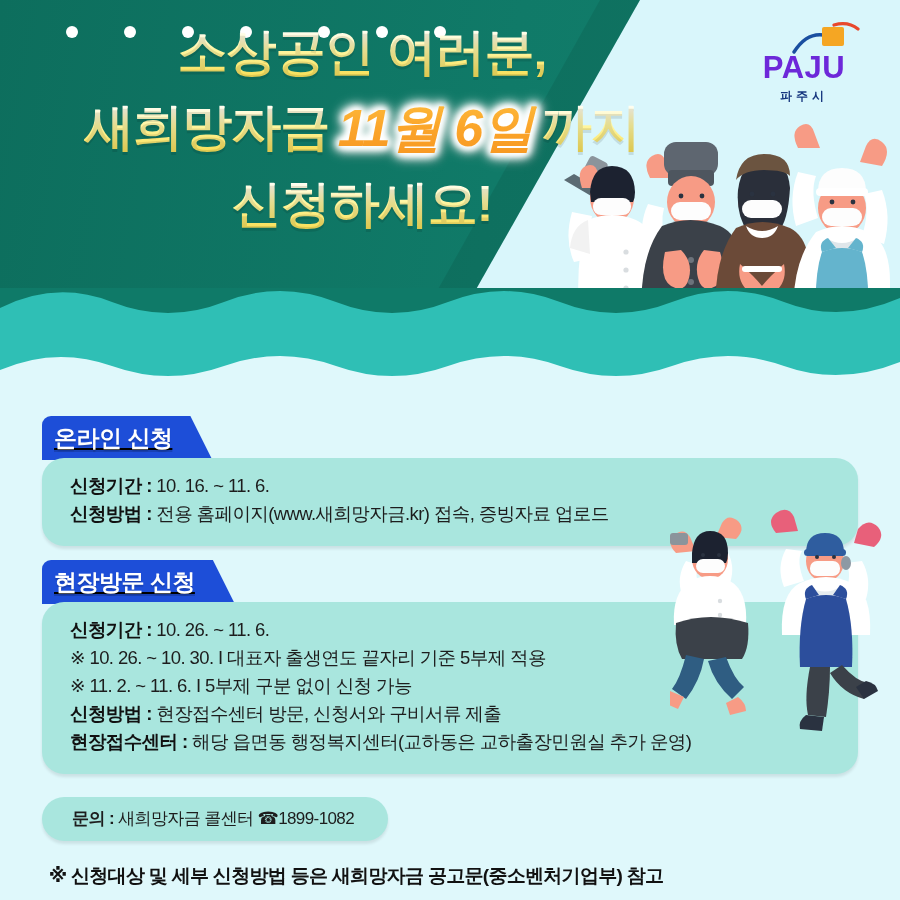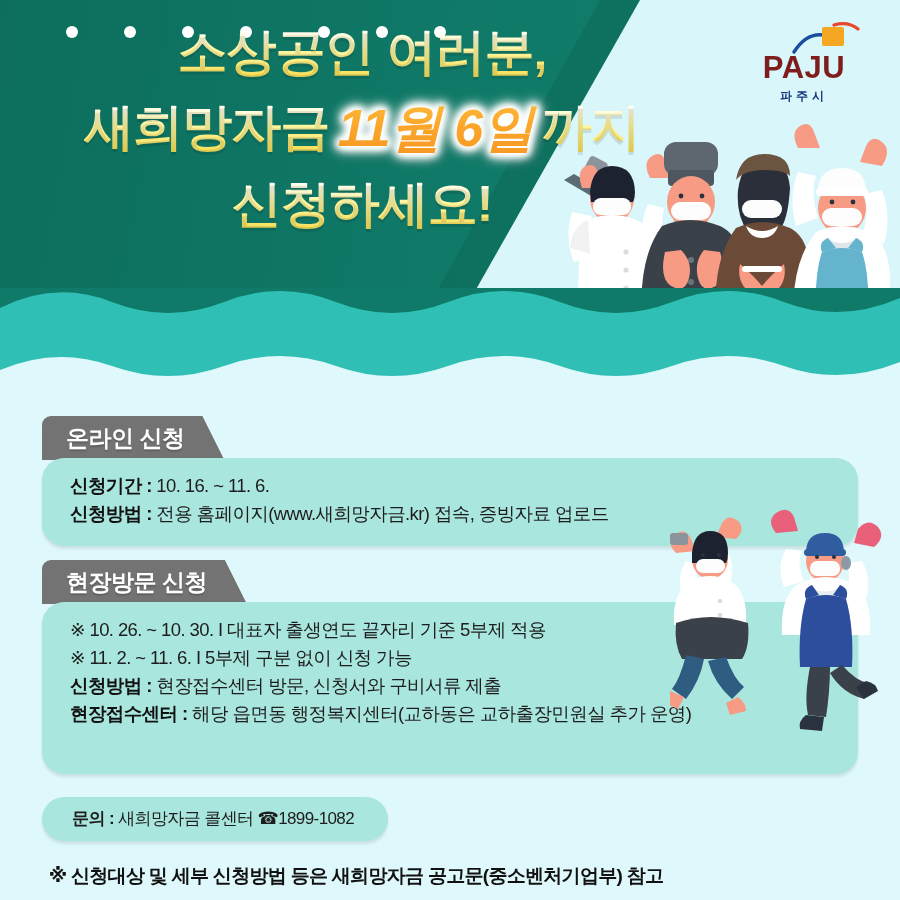--- a/index.html
+++ b/index.html
@@ -35,21 +35,21 @@
   }
 
   
   .logo{
     position:absolute;right:36px;top:22px;width:120px;height:92px;
     text-align:center;
   }
   .logo-mark{position:absolute;right:4px;top:0;width:68px;height:34px;}
   .logo-text{
     position:absolute;left:0;top:30px;width:120px;
-    font-size:31px;font-weight:700;color:#7f1d1d;letter-spacing:.5px;
+    font-size:31px;font-weight:700;color:#6d28d9;letter-spacing:.5px;
     font-family:"Liberation Sans",sans-serif;line-height:1;
   }
   .logo-sub{
     position:absolute;left:0;top:66px;width:120px;
     font-size:12px;font-weight:700;color:#15357e;letter-spacing:4px;
   }
 
   
   .headline{
     position:absolute;left:42px;top:26px;width:640px;
@@ -99,25 +99,26 @@
   .band-text{
     position:absolute;left:0;top:330px;width:900px;text-align:center;
     font-size:20.5px;font-weight:700;color:#ffffff;letter-spacing:-.6px;
     text-shadow:0 1px 1px rgba(0,0,0,.12);
   }
 
   
   .section{position:absolute;left:42px;}
   .tab{
     position:relative;display:inline-block;height:44px;
-    background:#737373;
-    padding:0 40px 0 24px;
+    background:#1d4ed8;
+    padding:0 40px 0 12px;
     border-radius:9px 9px 0 0;
     clip-path:polygon(0 0, calc(100% - 22px) 0, 100% 100%, 0 100%);
     box-shadow:0 2px 3px rgba(0,0,0,.10);
+    text-decoration:underline;
   }
   .tab span{
     display:block;line-height:44px;
     font-size:23px;font-weight:900;color:#ffffff;letter-spacing:-.5px;
     text-shadow:0 2px 1px rgba(0,0,0,.16);
   }
   .panel{
     position:relative;
     background:#a9e6de;
     border-radius:22px;
@@ -288,20 +289,23 @@
         <b>신청방법</b><b> : </b><span>전용 홈페이지(www.새희망자금.kr) 접속, 증빙자료 업로드</span>
       </div>
     </div>
   </div>
 
   <div class="section" style="top:560px;width:816px;">
     <div class="tab">
       <span>현장방문 신청</span>
     </div>
     <div class="panel" style="width:816px;height:172px;">
+      <div class="row">
+        <b>신청기간</b><b> : </b><span>10. 26. ~ 11. 6.</span>
+      </div>
       <div class="row">※ 10. 26. ~ 10. 30.  I  대표자 출생연도 끝자리 기준 5부제 적용</div>
       <div class="row">※ 11. 2. ~ 11. 6.  I  5부제 구분 없이 신청 가능</div>
       <div class="row">
         <b>신청방법</b><b> : </b><span>현장접수센터 방문, 신청서와 구비서류 제출</span>
       </div>
       <div class="row">
         <b>현장접수센터</b><b> : </b><span>해당 읍면동 행정복지센터(교하동은 교하출장민원실 추가 운영)</span>
       </div>
     </div>
   </div>

